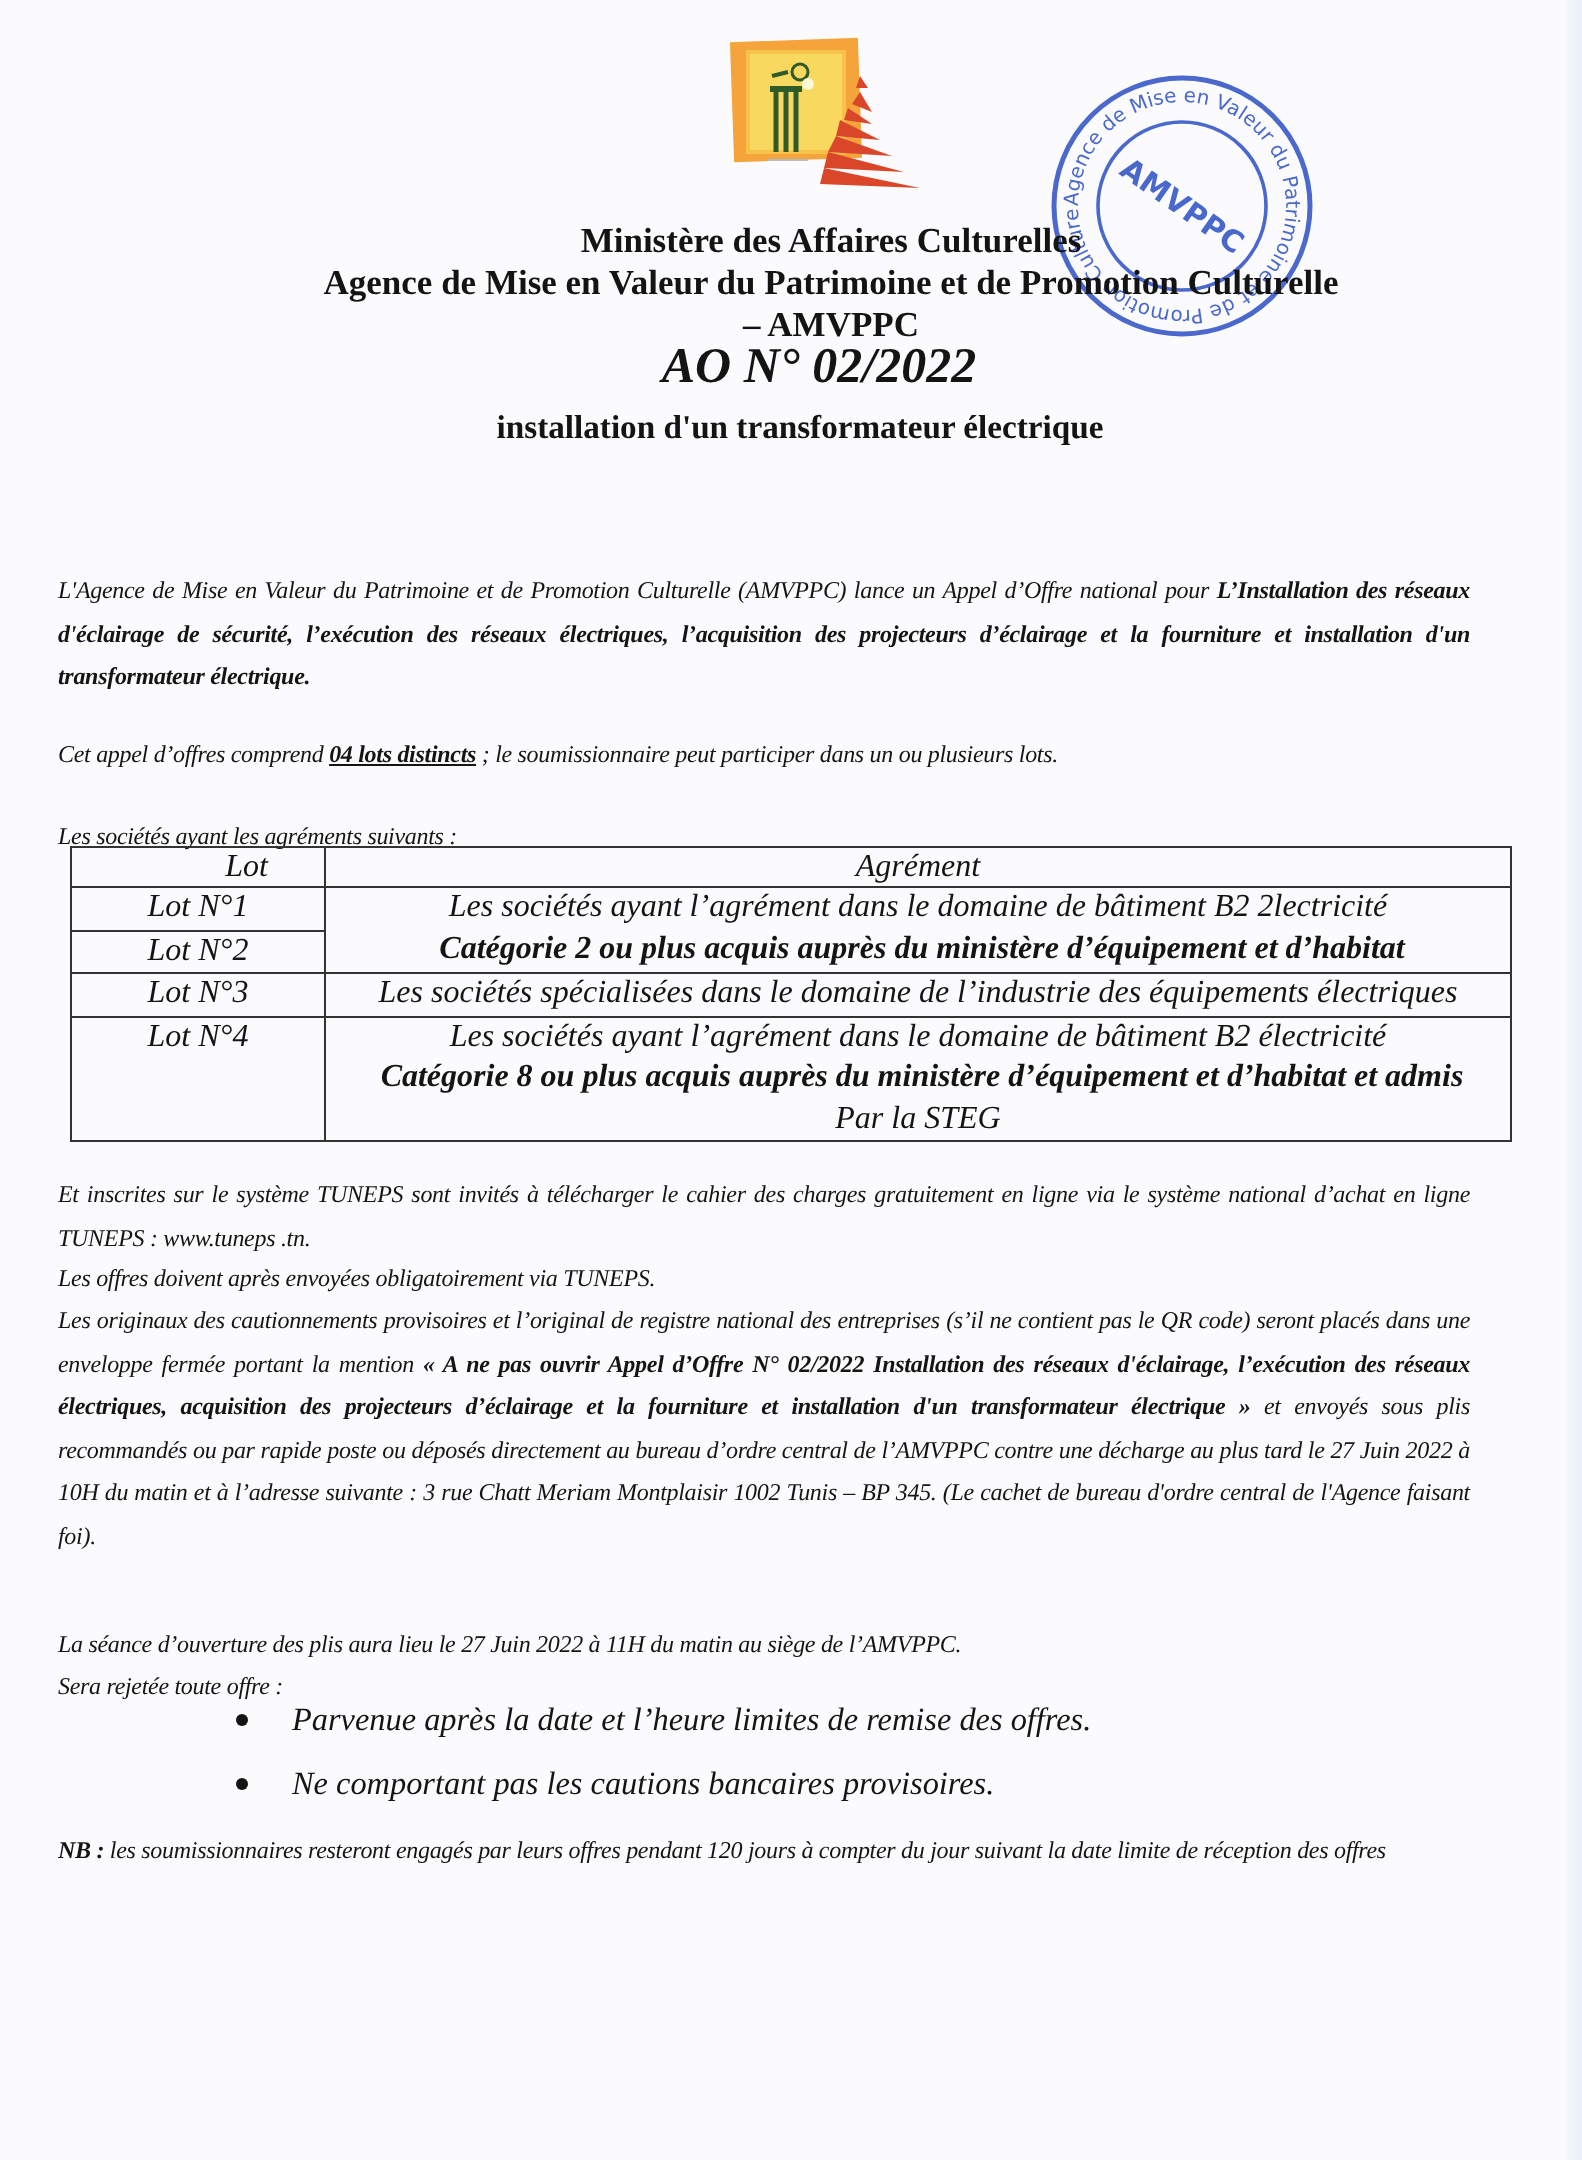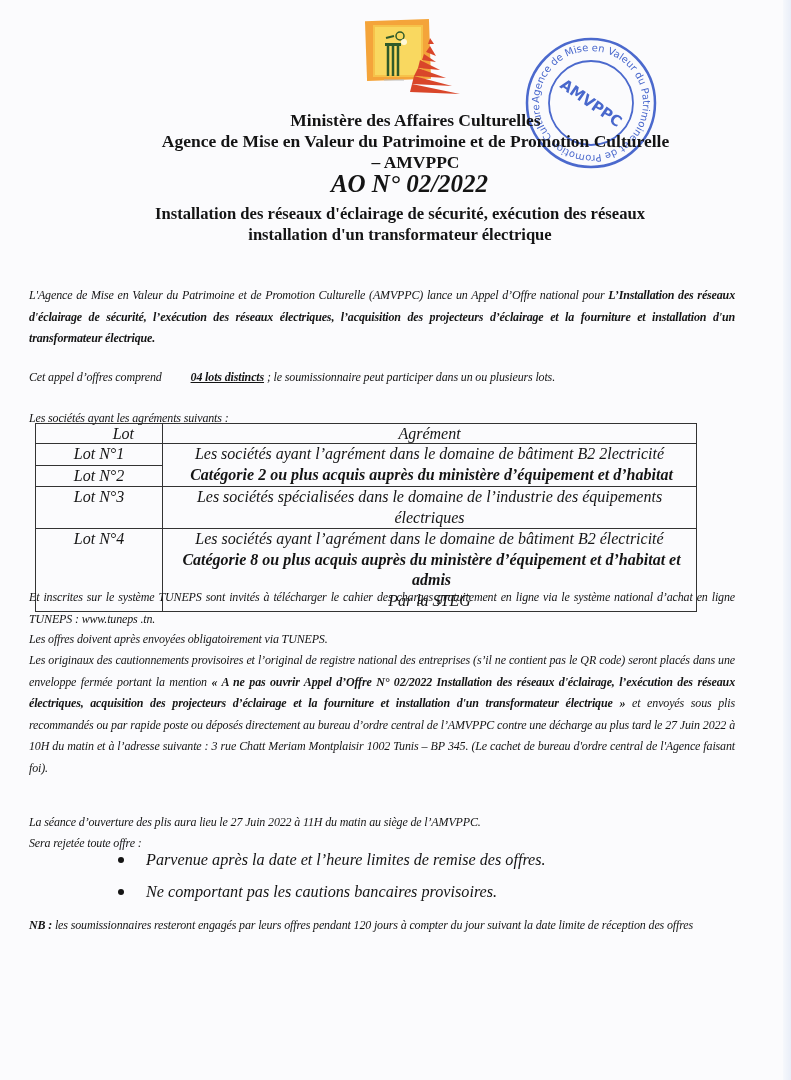--- a/index.html
+++ b/index.html
@@ -32,24 +32,24 @@
       position: absolute; left: 29px; width: 706px;
       font-style: italic; font-size: 12px; line-height: 21.5px;
       text-align: justify;
       font-family: "Liberation Serif", serif;
       letter-spacing: -0.15px;
     }
     .p1 { top: 285px; }
     .p2 { top: 367px; }
     .p3 { top: 408px; }
     .b { font-weight: bold; }
-    .u { text-decoration: underline; margin-left: 26px; }
+    .u { text-decoration: underline; }
 
     table.lots {
-      position: absolute; left: 35px; top: 423px; width: 662px;
+      position: absolute; left: 35px; top: 423px; width: 721px;
       border-collapse: collapse; font-style: italic; font-size: 16px;
       font-family: "Liberation Serif", serif;
     }
     table.lots td, table.lots th {
       border: 1px solid #333; padding: 0 8px; line-height: 20.5px;
       font-weight: normal; vertical-align: top; text-align: center;
     }
     table.lots th { line-height: 19px; }
     table.lots th.c1 { text-align: right; padding-right: 28px; }
     table.lots th.c2 { text-align: center; }
@@ -114,21 +114,20 @@
     <text x="67" y="72" text-anchor="middle" font-family="DejaVu Sans, sans-serif" font-size="15" font-weight="bold" fill="#2b4fc4" opacity="0.85" transform="rotate(35 67 67)">AMVPPC</text>
   </svg>
 </div>
 
 <div class="hdr h1">Ministère des Affaires Culturelles</div>
 <div class="hdr h2">Agence de Mise en Valeur du Patrimoine et de Promotion Culturelle</div>
 <div class="hdr h3">– AMVPPC</div>
 <div class="hdr ao">AO N° 02/2022</div>
 
 <div class="title">
-  <div>Installation des réseaux d'éclairage de sécurité, exécution des réseaux</div>
   <div>installation d'un transformateur électrique</div>
 </div>
 
 <div class="body-text p1">
   <span>L'Agence de Mise en Valeur du Patrimoine et de Promotion Culturelle (AMVPPC) lance un Appel d’Offre national pour </span><span class="b">L’Installation des réseaux d'éclairage de sécurité, l’exécution des réseaux électriques, l’acquisition des projecteurs d’éclairage et la fourniture et installation d'un transformateur électrique.</span>
 </div>
 
 <div class="body-text p2">
   <span>Cet appel d’offres comprend </span><span class="b u">04 lots distincts</span><span> ; le soumissionnaire peut participer dans un ou plusieurs lots.</span>
 </div>

